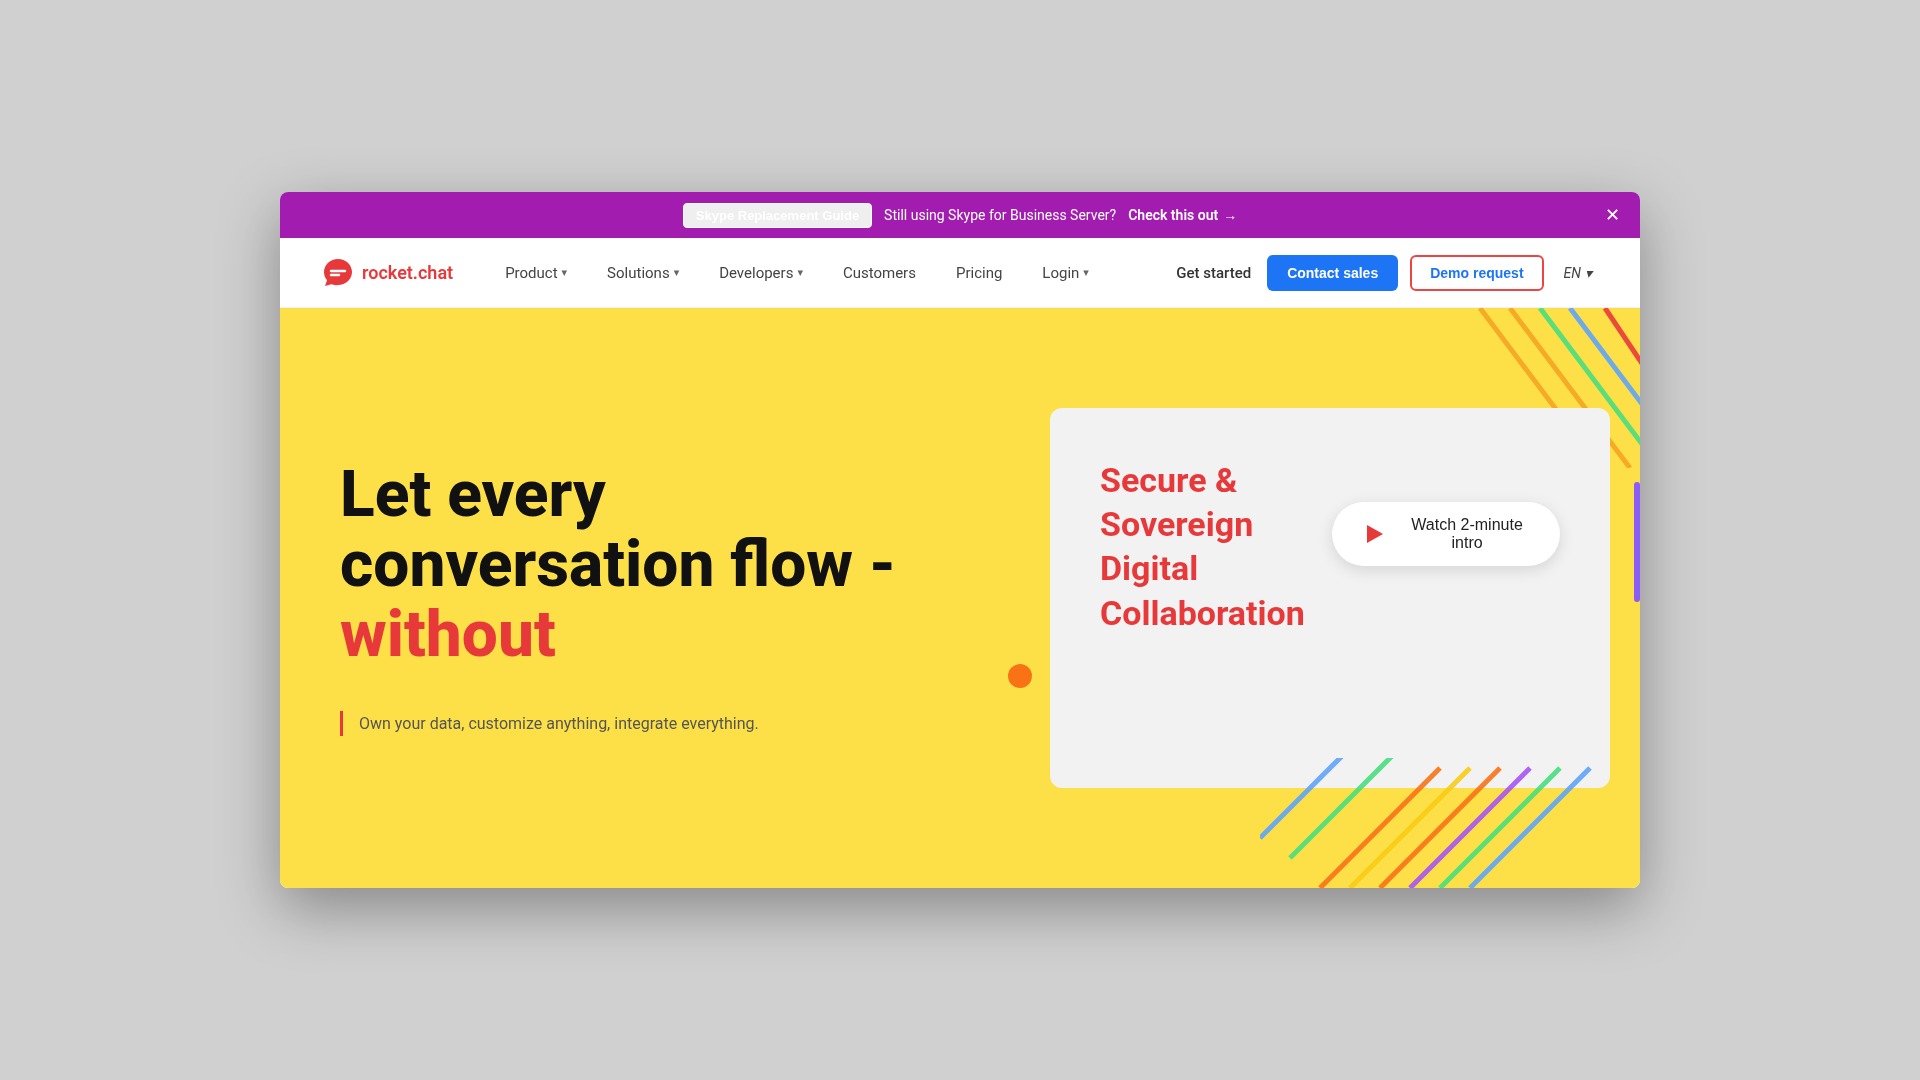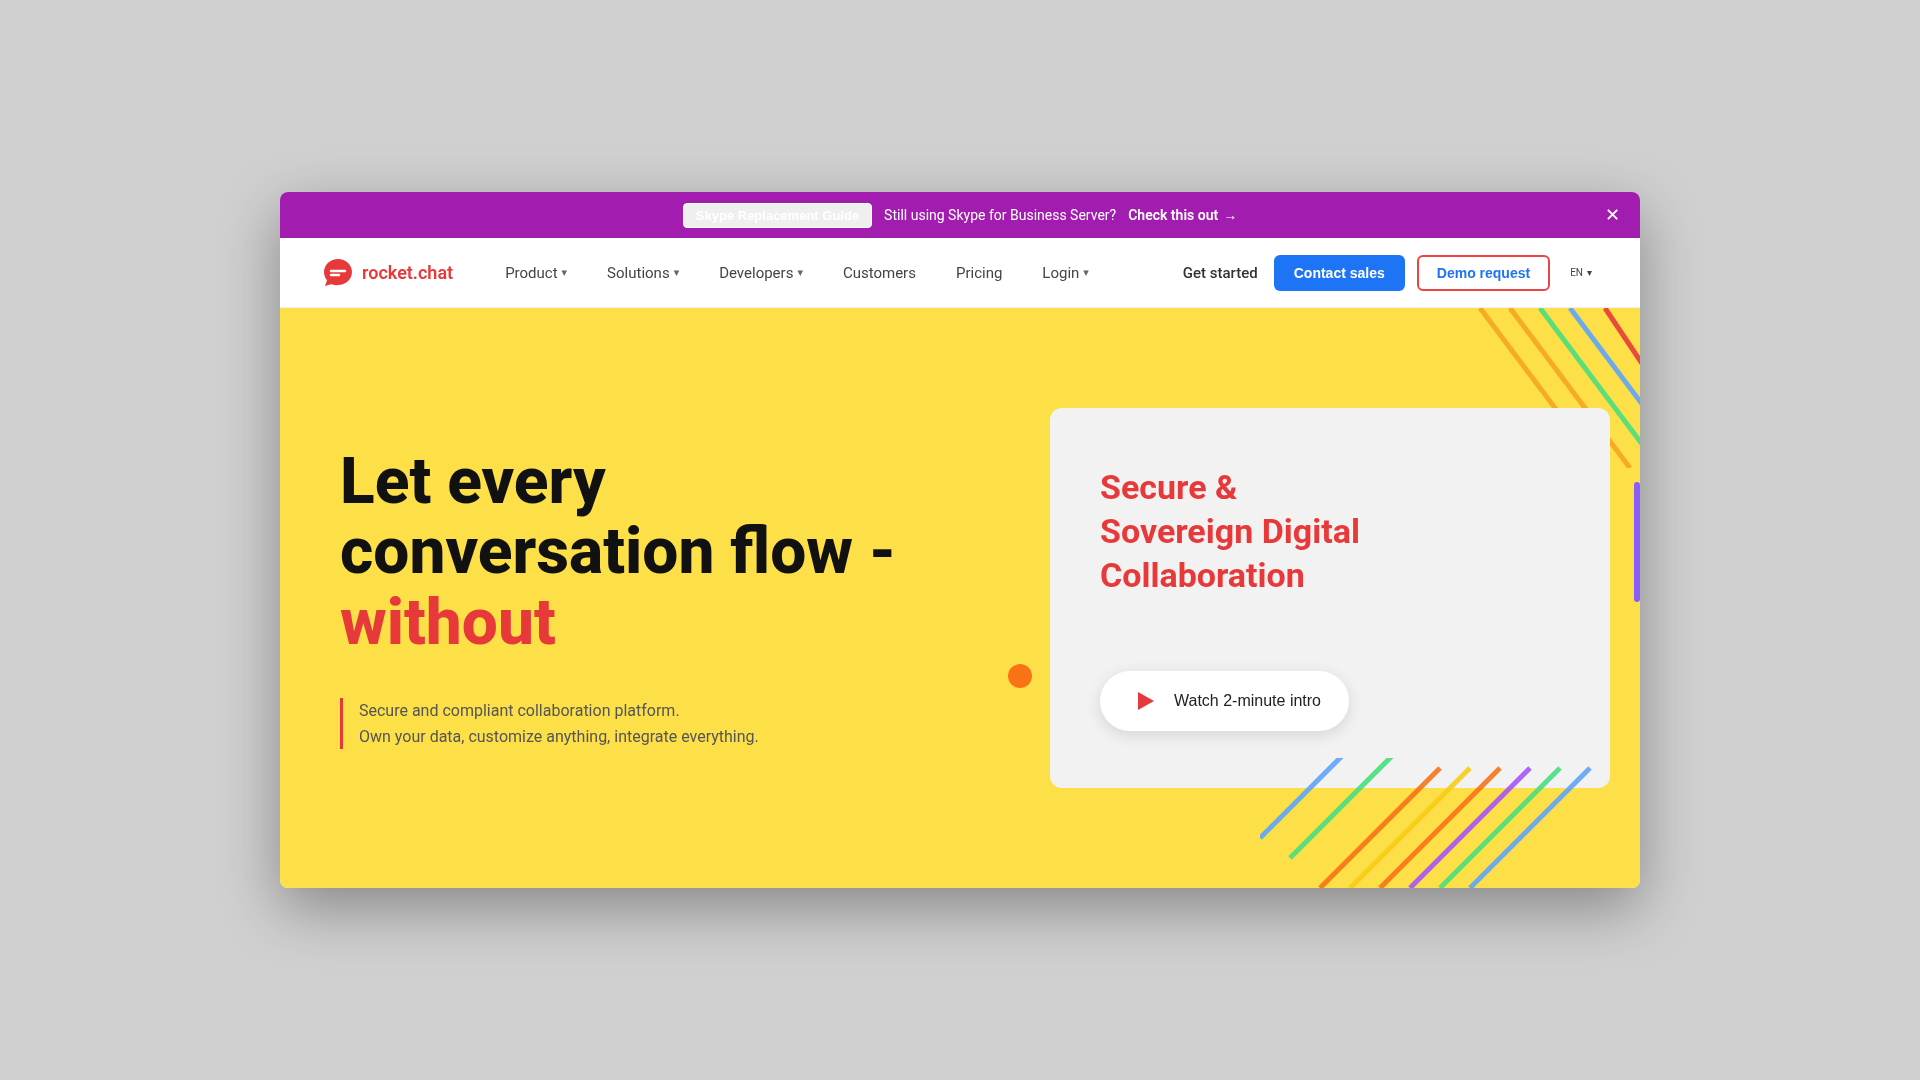--- a/index.html
+++ b/index.html
@@ -147,24 +147,25 @@
       border-radius: 6px;
       font-size: 14px;
       font-weight: 600;
       cursor: pointer;
       white-space: nowrap;
     }
     .btn-language {
       display: flex;
       align-items: center;
       gap: 4px;
-      font-size: 10px;
+      font-size: 14px;
       color: #444;
       cursor: pointer;
       padding: 6px 8px;
+      font-style: italic;
     }
 
     
     .hero {
       display: flex;
       min-height: 580px;
       background: #fde047;
       position: relative;
       overflow: hidden;
     }
@@ -209,21 +210,21 @@
       align-items: center;
       justify-content: center;
     }
     .video-card {
       background: #f2f2f2;
       border-radius: 12px;
       width: 560px;
       height: 380px;
       position: relative;
       display: flex;
-      flex-direction: column;
+      flex-direction: row;
       justify-content: center;
       align-items: flex-start;
       padding: 50px;
       overflow: hidden;
       z-index: 2;
     }
     .video-card-title {
       font-size: 34px;
       font-weight: 700;
       color: #e8393a;
@@ -367,21 +368,20 @@
     <div class="purple-bar"></div>
 
     <div class="hero-left">
       <div class="hero-headline">
         Let every<br>conversation flow -
       </div>
       <div class="hero-headline-red">
         <span>without</span><br>
       </div>
       <div class="hero-subtext">
-        <p>Secure and compliant collaboration platform.</p>
         <p>Own your data, customize anything, integrate everything.</p>
       </div>
     </div>
 
     <div class="hero-right">
 
       <div class="orange-dot"></div>
 
       <div class="video-card">
         <div class="video-card-title">

